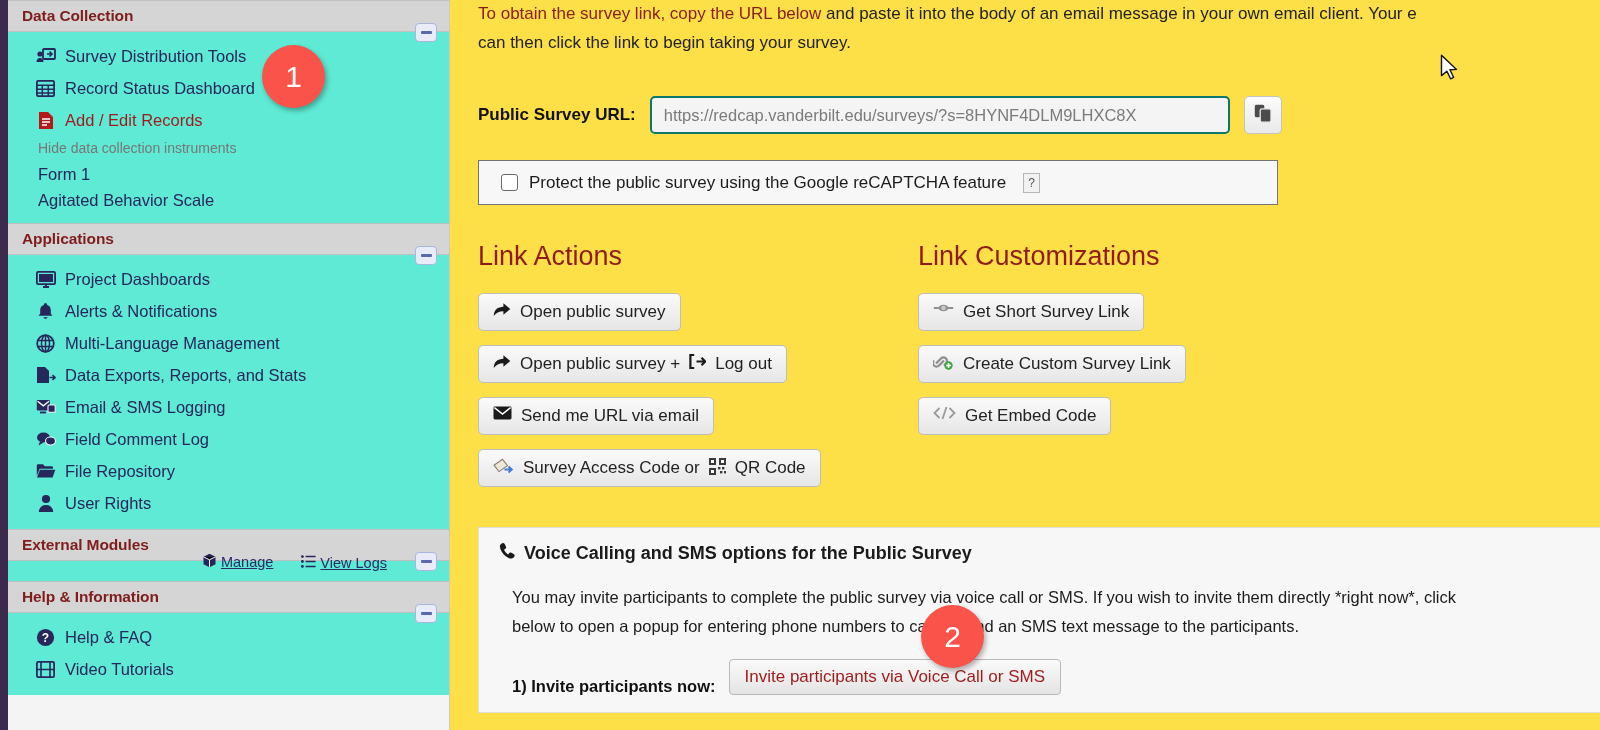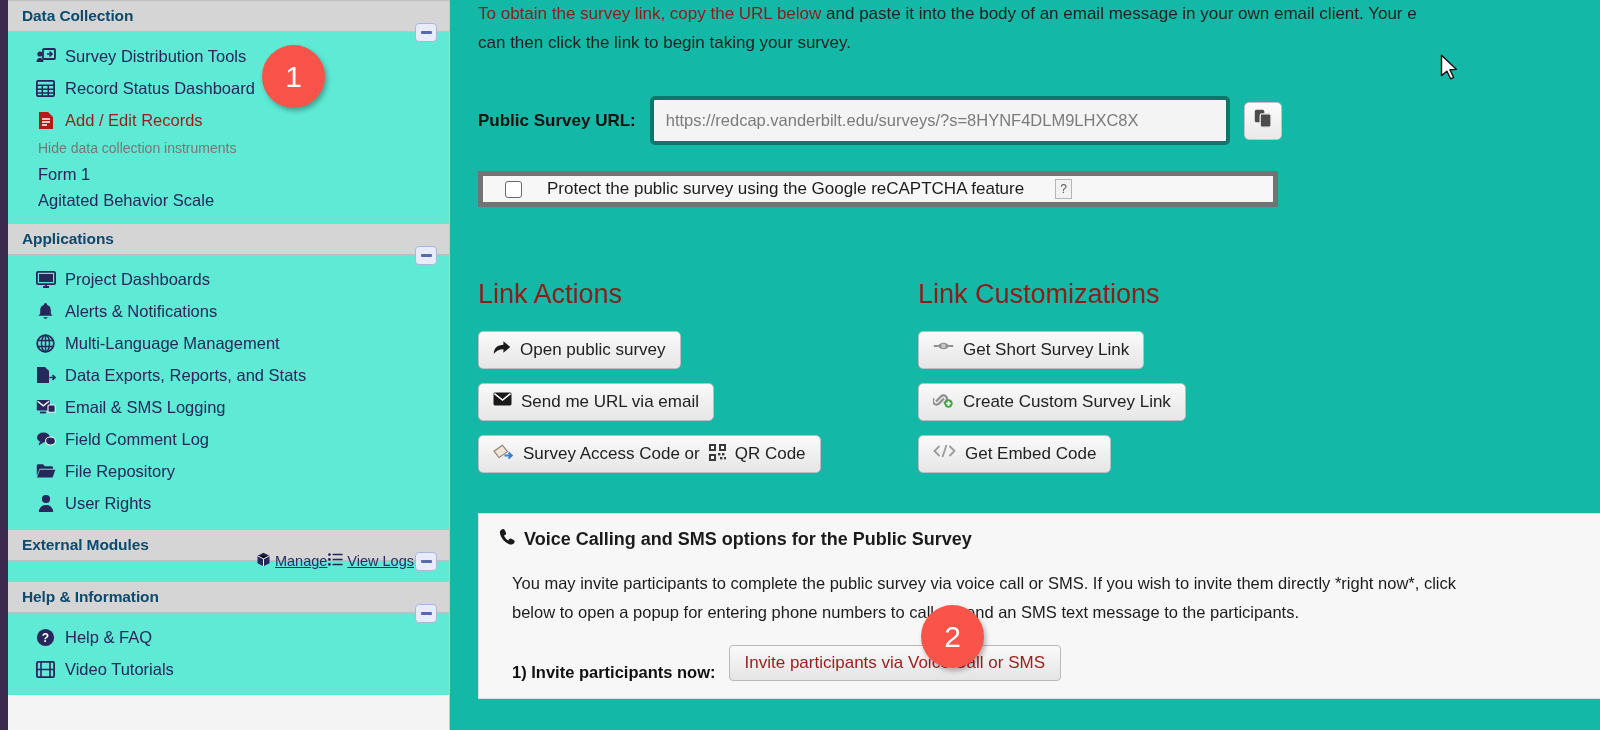--- a/index.html
+++ b/index.html
@@ -26,24 +26,24 @@
   }
   .panel-head {
     background: #d5d5d5;
     border-top: 1px solid #c0c0c0;
     border-bottom: 1px solid #c0c0c0;
     height: 32px;
     display: flex; align-items: center;
     padding: 0 12px 0 14px;
   }
   .panel-head .ph-title {
-    font-size: 15.5px; font-weight: bold; color: #0c4a6e;
+    font-size: 15.5px; font-weight: bold; color: #7f1d1d;
     letter-spacing: -0.1px;
   }
-  .ph-right { margin-left: auto; display: flex; align-items: center; gap: 1px; margin-top: 32px; }
+  .ph-right { margin-left: auto; display: flex; align-items: flex-end; gap: 28px; margin-top: 32px; }
   .ph-link {
     font-size: 14.5px; color: #2b2b66; text-decoration: underline;
     display: flex; align-items: center; gap: 4px; cursor: pointer;
   }
   .collapse-btn {
     width: 22px; height: 19px; border: 1px solid #a8b6e0; border-radius: 4px;
     background: #e8ecf8; display: flex; align-items: center; justify-content: center;
     cursor: pointer;
   }
   .collapse-btn i { display: block; width: 11px; height: 3px; background: #5869b0; border-radius: 1px; }
@@ -63,65 +63,65 @@
   .nav-sub {
     padding-left: 30px; font-size: 14px; color: #777; line-height: 25px;
   }
   .form-link {
     padding-left: 30px; font-size: 16.5px; color: #27275c; line-height: 26px; cursor: pointer;
   }
 
   
   .main {
     flex: 1; height: 730px; position: relative; padding: 0 0 8px 18px;
-    overflow: hidden; background: #14b8a6;
+    overflow: hidden; background: #fde047;
   }
   .intro {
     font-size: 17px; color: #222; line-height: 31px;
     padding: 0 0 0 10px; margin-top: -2px; white-space: nowrap;
   }
   .intro .hl { color: #8a1c1c; }
 
   .url-row {
     display: flex; align-items: center; gap: 14px;
     margin-top: 38px; padding-left: 10px;
   }
   .url-label { font-size: 17px; font-weight: bold; color: #111; }
   .url-box {
-    width: 580px; height: 49px; border: 4px solid #0f766e; border-radius: 5px;
+    width: 580px; height: 38px; border: 2px solid #0f766e; border-radius: 5px;
     background: #f4f4f4; color: #7b7b7b; font-size: 16.5px;
     display: flex; align-items: center; padding: 0 12px;
     overflow: hidden; white-space: nowrap; text-align: right;
   }
   .copy-btn {
     width: 38px; height: 38px; border: 1px solid #c3c3c3; border-radius: 5px;
     background: linear-gradient(#fbfbfb,#e9e9e9);
     display: flex; align-items: center; justify-content: center; cursor: pointer;
   }
 
   .captcha-box {
-    margin: 26px 0 0 10px; width: 800px; height: 36px;
-    border: 5px solid #737373; background: #f7f7f7;
-    display: flex; align-items: center; padding: 0 22px; gap: 25px;
+    margin: 26px 0 0 10px; width: 800px; height: 45px;
+    border: 1px solid #737373; background: #f7f7f7;
+    display: flex; align-items: center; padding: 0 22px; gap: 11px;
   }
   .cb {
     width: 17px; height: 17px; border: 1.5px solid #6a6a6a; border-radius: 3px;
     background: #fff; flex: 0 0 17px; cursor: pointer;
   }
   .captcha-box .ctext { font-size: 17px; color: #1c1c1c; }
   .q-badge {
     width: 17px; height: 20px; border: 1px solid #b5b5b5; background: #f2f2f2;
     font-size: 12px; color: #555; display: inline-flex; align-items: center;
     justify-content: center; cursor: pointer; margin-left: 6px;
   }
 
   .cols { display: flex; margin: 36px 0 0 10px; }
   .col { width: 440px; }
   .col-title {
-    font-size: 27px; color: #8f1b1b; font-weight: normal; margin-bottom: 21px; margin-top: 36px;
+    font-size: 27px; color: #8f1b1b; font-weight: normal; margin-bottom: 21px;
   }
   .btn {
     display: inline-flex; align-items: flex-start; gap: 9px;
     border: 1px solid #bdbdbd; border-radius: 5px;
     background: linear-gradient(#fafafa,#e6e6e6);
     padding: 8px 14px; font-size: 17px; color: #222;
     margin-bottom: 14px; cursor: pointer; white-space: nowrap;
   }
   .btn .bic { display: inline-flex; align-items: center; }
   .btn-wrap { display: block; }
@@ -397,20 +397,37 @@
           <div class="btn">
             <span class="bic">
               <svg width="18" height="15" viewBox="0 0 18 15">
                   <path d="M0.8 14c0-6.2 4.2-9 9.6-9.2V1.2L17.2 7l-6.8 5.8V9.2C6 9.3 2.9 10.6 0.8 14z" fill="#1a1a1a"></path>
                 </svg>
             </span>
             <span>Open public survey</span>
           </div>
         </div>
 
+        <div class="btn-wrap">
+          <div class="btn">
+            <span class="bic">
+              <svg width="18" height="15" viewBox="0 0 18 15">
+                  <path d="M0.8 14c0-6.2 4.2-9 9.6-9.2V1.2L17.2 7l-6.8 5.8V9.2C6 9.3 2.9 10.6 0.8 14z" fill="#1a1a1a"></path>
+                </svg>
+            </span>
+            <span>Open public survey + </span>
+            <span class="bic">
+              <svg width="17" height="15" viewBox="0 0 17 15">
+                  <path d="M5.2 0.8H1.4v13.4h3.8" stroke="#1a1a1a" stroke-width="2.2" fill="none"></path>
+                  <path d="M7.5 7.5h8.5M12.5 3.8l3.7 3.7-3.7 3.7" stroke="#1a1a1a" stroke-width="2.2" fill="none"></path>
+                </svg>
+            </span>
+            <span>Log out</span>
+          </div>
+        </div>
 
         <div class="btn-wrap">
           <div class="btn">
             <span class="bic">
               <svg width="19" height="14" viewBox="0 0 19 14">
                   <rect x="0.5" y="0.5" width="18" height="13" rx="1.4" fill="#1a1a1a"></rect>
                   <path d="M1.4 1.6l8.1 6.4 8.1-6.4" stroke="#fff" stroke-width="1.5" fill="none"></path>
                 </svg>
             </span>
             <span>Send me URL via email</span>

